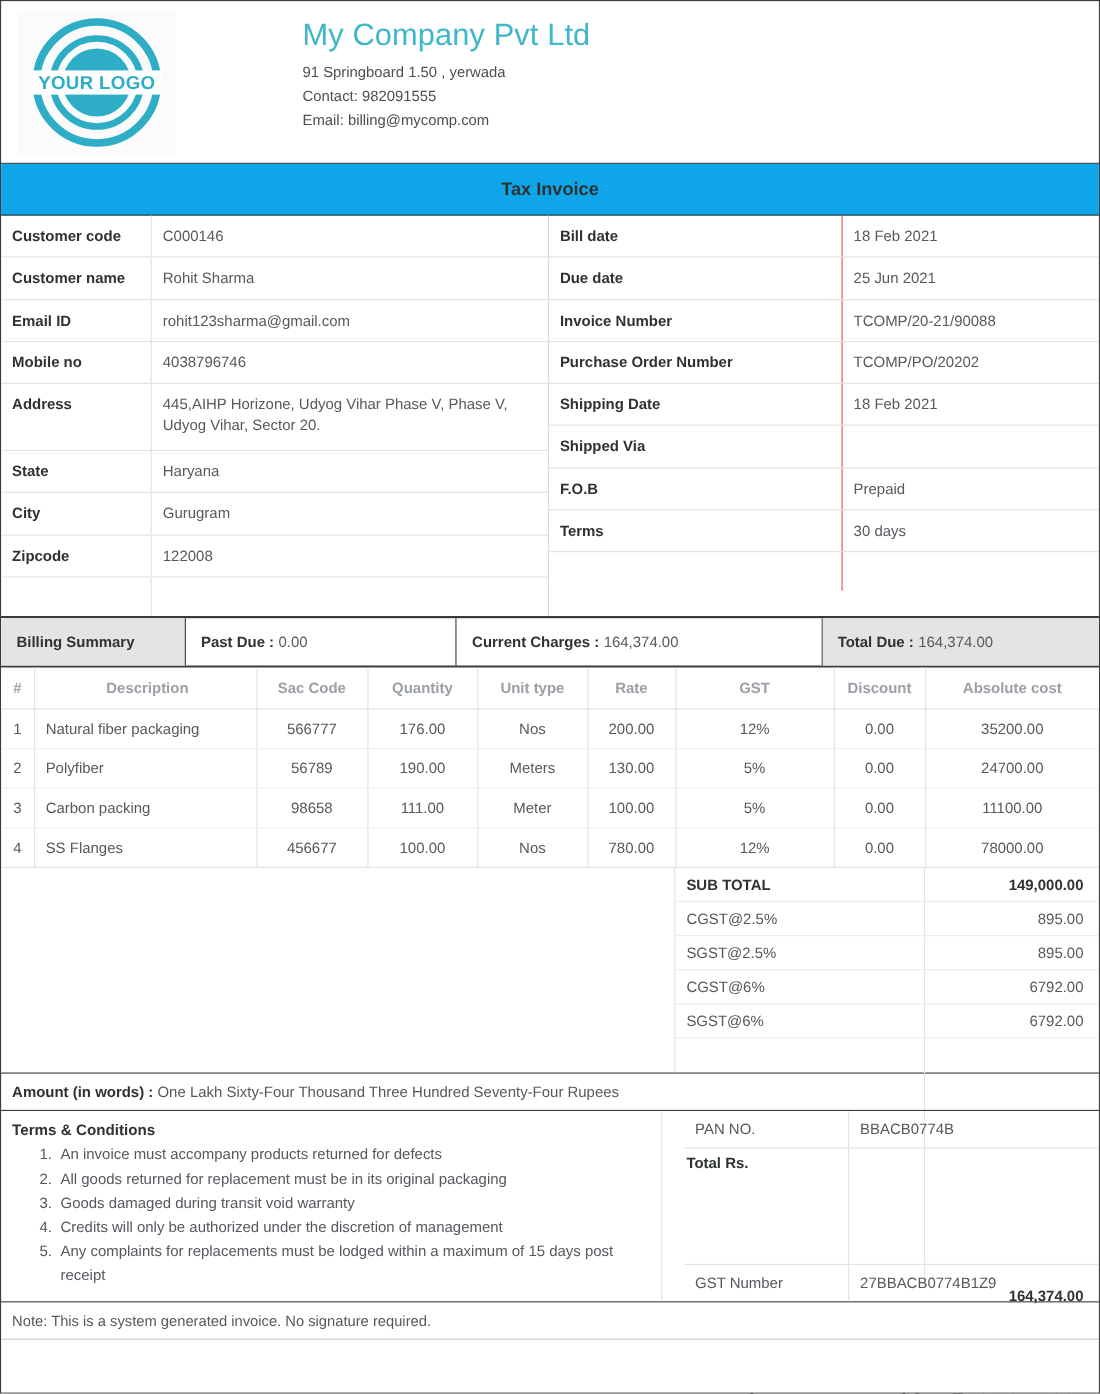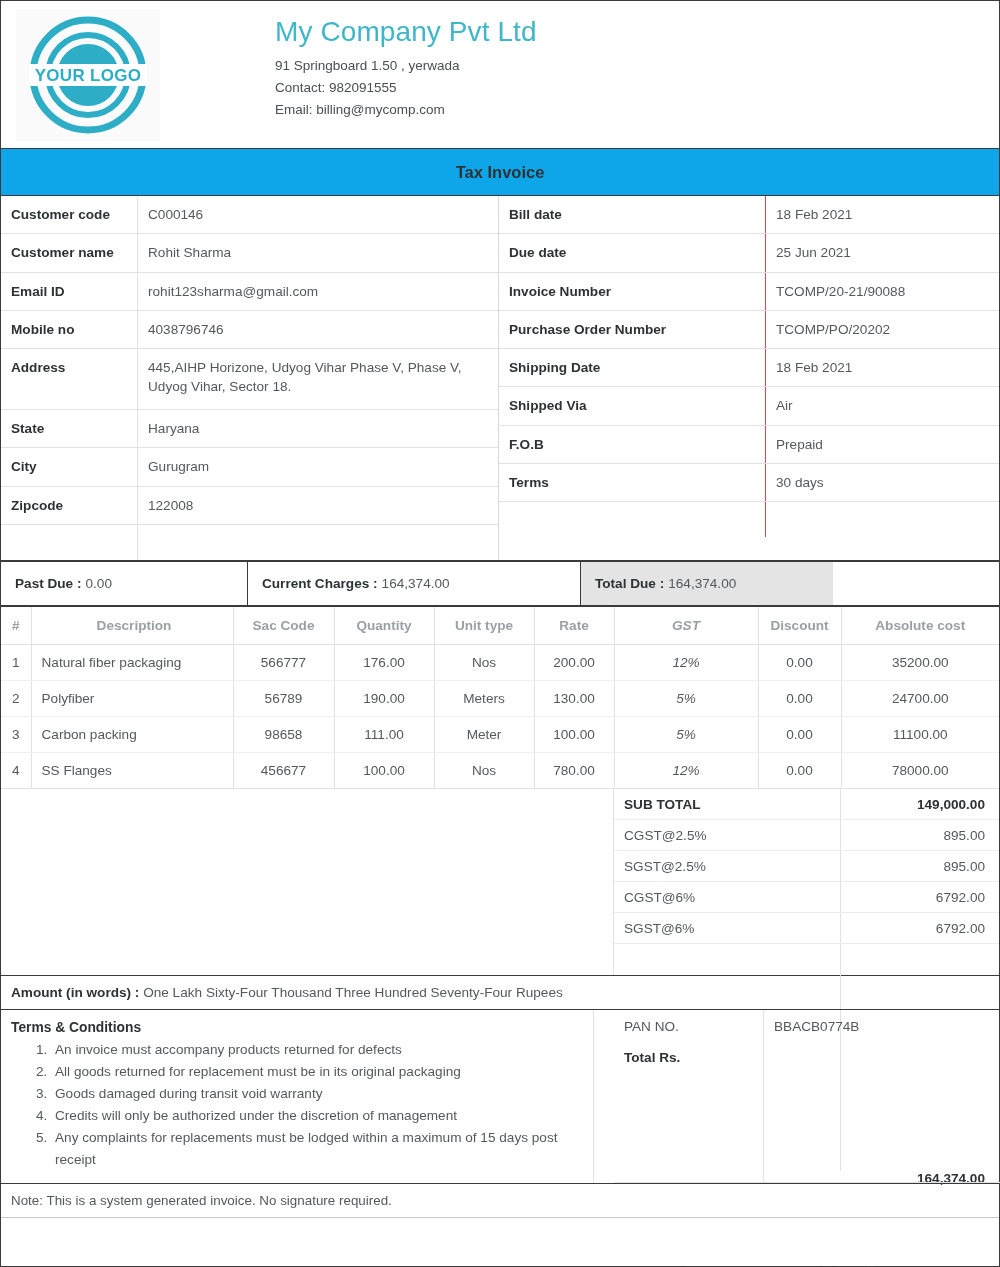--- a/index.html
+++ b/index.html
@@ -137,21 +137,21 @@
     border-right: 1px solid #e2e2e2;
     text-align: center;
     height: 35px;
   }
   .items .c-idx  { width: 30px;  text-align: center; }
   .items .c-desc { width: 202px; text-align: left; padding-left: 10px; }
   .items .c-sac  { width: 101px; }
   .items .c-qty  { width: 100px; }
   .items .c-unit { width: 100px; }
   .items .c-rate { width: 80px; }
-  .items .c-gst  { width: 144px; font-style: italic; }
+  .items .c-gst  { width: 144px; }
   .items .c-disc { width: 83px; }
   .items .c-abs  { width: 158px; }
   .items tr:last-child td { border-bottom: 1px solid #e2e2e2; }
 
   
   .totals-strip {
     display: flex;
     border-bottom: 1px solid #3a3a3a;
     flex: 0 0 auto;
   }
@@ -198,21 +198,21 @@
     border-right: 1px solid #e2e2e2;
   }
   .terms h4 { font-size: 13.8px; color: #2f3234; margin-bottom: 4px; }
   .terms ol { margin-left: 40px; }
   .terms li {
     font-size: 13.6px;
     color: #55595e;
     line-height: 1.62;
     padding-left: 4px;
   }
-  .pan { width: 385px; display: flex; flex-direction: row; }
+  .pan { width: 385px; display: flex; flex-direction: column; }
   .prow { display: flex; border-bottom: 1px solid #e2e2e2; }
   .prow:last-child { border-bottom: none; }
   .prow .pl {
     width: 150px; flex: 0 0 150px;
     padding: 9px 10px;
     font-size: 13.6px; color: #55595e;
     border-right: 1px solid #e2e2e2;
   }
   .prow .pv { flex: 1 1 auto; padding: 9px 10px; font-size: 13.6px; color: #55595e; }
   .prow.filler { flex: 1 1 auto; }
@@ -296,21 +296,21 @@
       <div class="drow">
         <div class="lbl">Email ID</div>
         <div class="val">rohit123sharma@gmail.com</div>
       </div>
       <div class="drow">
         <div class="lbl">Mobile no</div>
         <div class="val">4038796746</div>
       </div>
       <div class="drow tall">
         <div class="lbl">Address</div>
-        <div class="val">445,AIHP Horizone, Udyog Vihar Phase V, Phase V, Udyog Vihar, Sector 18.</div>
+        <div class="val">445,AIHP Horizone, Udyog Vihar Phase V, Phase V, Udyog Vihar, Sector 20.</div>
       </div>
       <div class="drow">
         <div class="lbl">State</div>
         <div class="val">Haryana</div>
       </div>
       <div class="drow">
         <div class="lbl">City</div>
         <div class="val">Gurugram</div>
       </div>
       <div class="drow">
@@ -339,38 +339,38 @@
       <div class="drow">
         <div class="lbl">Purchase Order Number</div>
         <div class="val">TCOMP/PO/20202</div>
       </div>
       <div class="drow">
         <div class="lbl">Shipping Date</div>
         <div class="val">18 Feb 2021</div>
       </div>
       <div class="drow">
         <div class="lbl">Shipped Via</div>
-        <div class="val">Air</div>
       </div>
       <div class="drow">
         <div class="lbl">F.O.B</div>
         <div class="val">Prepaid</div>
       </div>
       <div class="drow">
         <div class="lbl">Terms</div>
         <div class="val">30 days</div>
       </div>
       <div class="drow h35">
         <div class="lbl"></div>
         <div class="val"></div>
       </div>
     </div>
   </div>
 
   <div class="billing">
+    <div class="bcell b1">Billing Summary</div>
     <div class="bcell b2">
       <span class="bk">Past Due :</span>
       <span class="bv">0.00</span>
     </div>
     <div class="bcell b3">
       <span class="bk">Current Charges :</span>
       <span class="bv">164,374.00</span>
     </div>
     <div class="bcell b4">
       <span class="bk">Total Due :</span>

